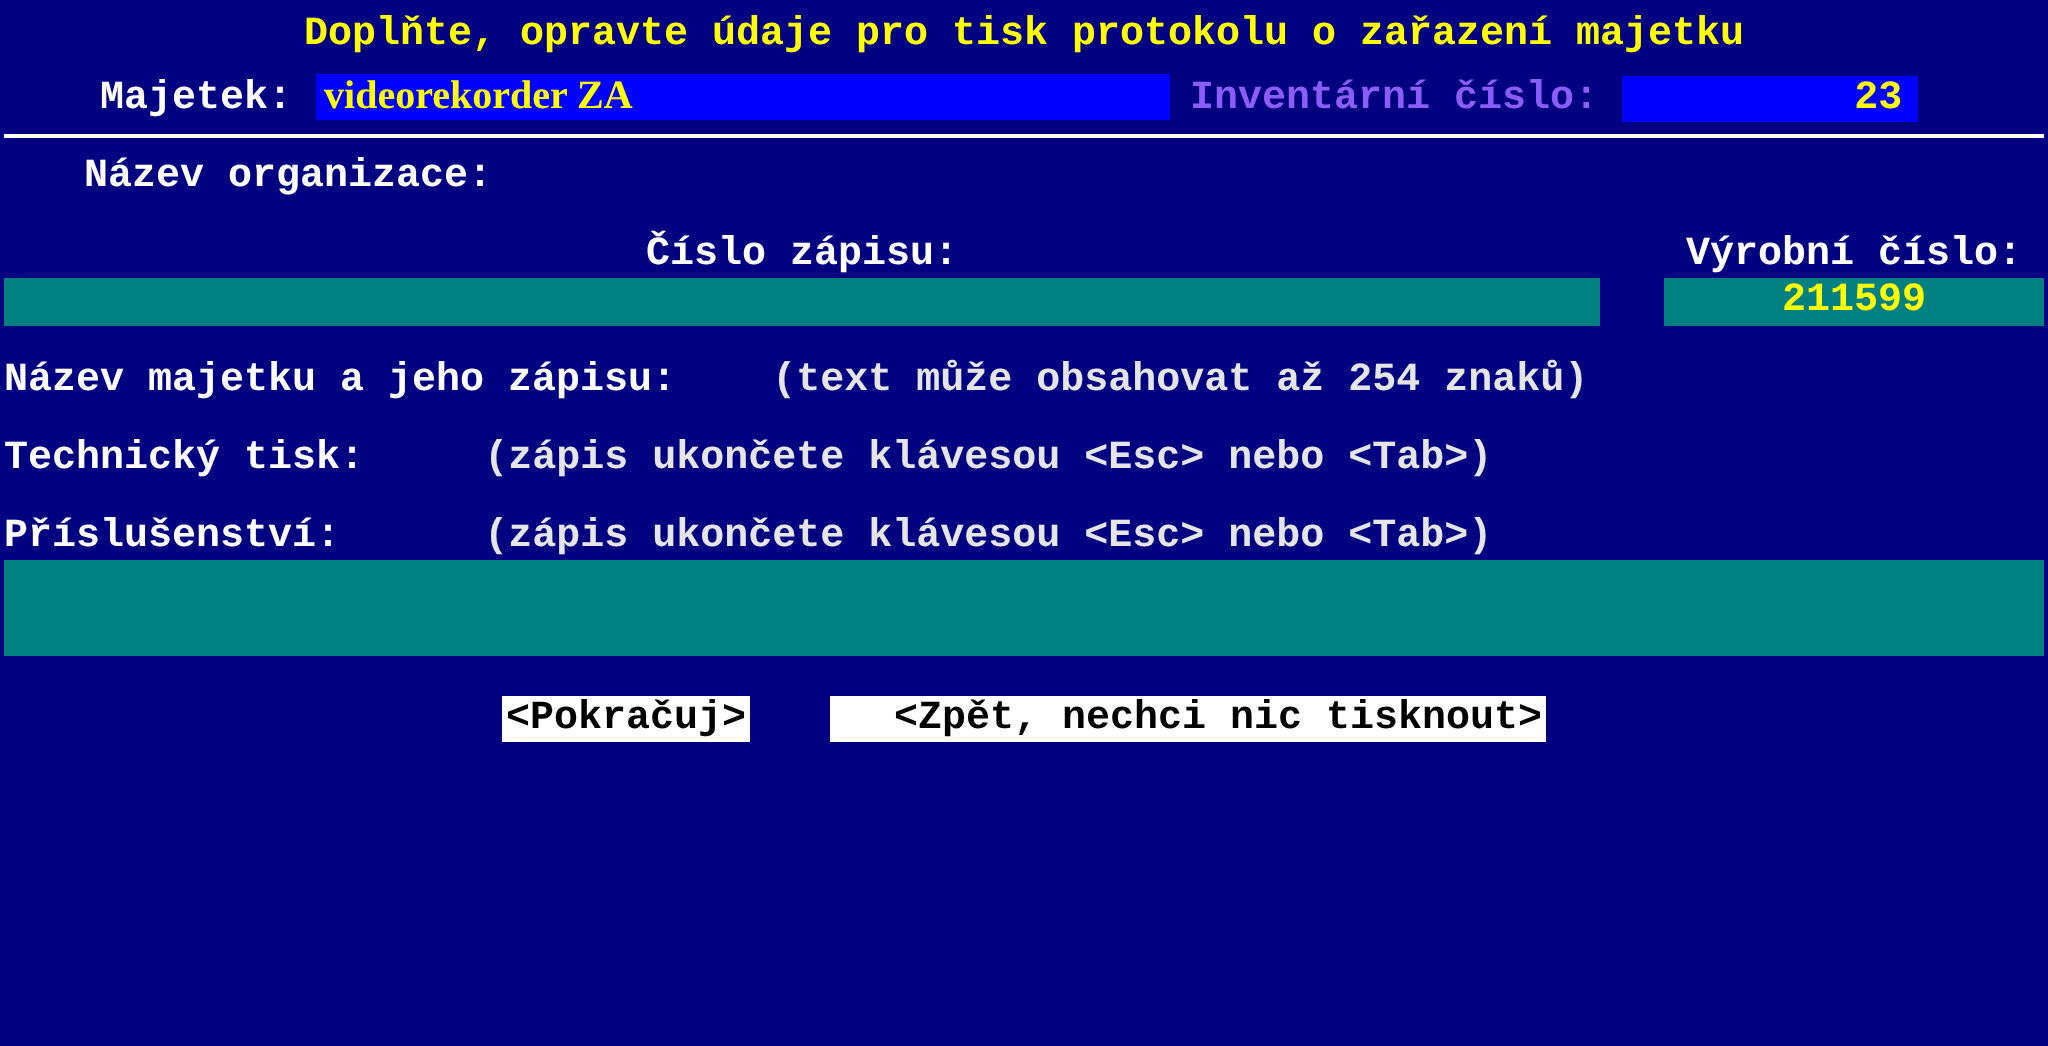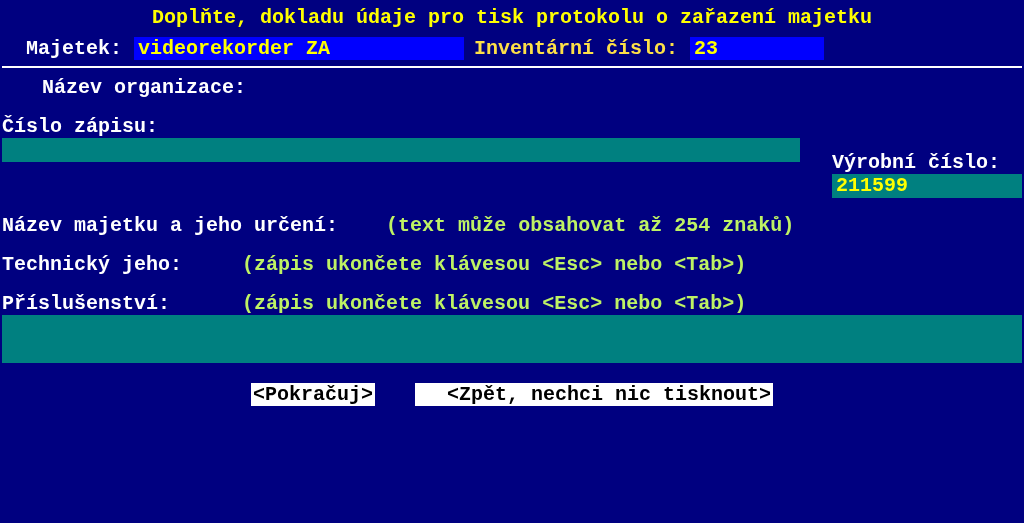--- a/index.html
+++ b/index.html
@@ -17,59 +17,59 @@
   .title {
     color: #ffff00;
     text-align: center;
     padding: 6px 0 4px 0;
   }
   .header-row {
     display: flex;
     padding: 4px 0 6px 0;
     align-items: baseline;
   }
-  .header-row .lbl-majetek { color: #ffffff; padding-left: 26px; }
-  .header-row .val-majetek { background: #0000ff; color: #ffff00; padding: 0 4px; width: 330px; display:inline-block; }
-  .header-row .lbl-inv { color: #fde047; padding-left: 10px; }
-  .header-row .val-inv { background: #0000ff; color: #ffff00; padding: 0 8px 0 4px; text-align: left; width: 134px; display:inline-block; }
+  .header-row .lbl-majetek { color: #ffffff; padding-left: 50px; }
+  .header-row .val-majetek { background: #0000ff; color: #ffff00; padding: 0 4px; width: 427px; display:inline-block;font-family:Liberation Serif, serif; }
+  .header-row .lbl-inv { color: #8b5cf6; padding-left: 10px; }
+  .header-row .val-inv { background: #0000ff; color: #ffff00; padding: 0 8px 0 4px; text-align: right; width: 148px; display:inline-block; }
   .divider {
     border-top: 2px solid #ffffff;
     margin: 0 2px 8px 2px;
   }
   .label-white { color: #ffffff; }
-  .hint { color: #bef264; }
+  .hint { color: #e5e5e5; }
   .teal-field {
     background: #008080;
     color: #ffff00;
     min-height: 24px;
     padding: 0 4px;
     line-height: 24px;
   }
   .teal-field.tall { min-height: 48px; }
   .row { margin-top: 2px; padding: 0 2px; margin-left: 40px; }
   .section { margin-top: 16px; padding: 0 2px; }
-  .cols { display: flex; gap: 32px; padding: 0 2px; margin-top: 16px; }
+  .cols { display: flex; gap: 32px; padding: 0 2px; margin-top: 16px; text-align: center; }
   .col { flex: 1; }
-  .col.narrow { flex: 0 0 190px; margin-top: 36px; }
+  .col.narrow { flex: 0 0 190px; }
   .buttons {
     text-align: center;
     margin-top: 20px;
   }
   .btn {
     background: #ffffff;
     color: #000000;
     padding: 0 2px;
     display: inline-block;
   }
   .btn + .btn { margin-left: 28px; padding-left: 32px; }
 </style>
 </head>
 <body>
 
-<div class="title">Doplňte, dokladu údaje pro tisk protokolu o zařazení majetku</div>
+<div class="title">Doplňte, opravte údaje pro tisk protokolu o zařazení majetku</div>
 
 <div class="header-row">
   <span class="lbl-majetek">Majetek:</span>
   <span>&nbsp;</span>
   <span class="val-majetek">videorekorder   ZA</span>
   <span class="lbl-inv">Inventární číslo:</span>
   <span>&nbsp;</span>
   <span class="val-inv">23</span>
 </div>
 
@@ -85,29 +85,29 @@
     <div class="teal-field"></div>
   </div>
   <div class="col narrow">
     <div class="label-white">Výrobní číslo:</div>
     <div class="teal-field">211599</div>
   </div>
 </div>
 
 <div class="section">
   <div>
-    <span class="label-white">Název majetku a jeho určení:</span>
+    <span class="label-white">Název majetku a jeho zápisu:</span>
     <span>&nbsp;&nbsp;</span>
     <span class="hint">(text může obsahovat až 254 znaků)</span>
   </div>
 </div>
 
 <div class="section">
   <div>
-    <span class="label-white">Technický jeho:</span>
+    <span class="label-white">Technický tisk:</span>
     <span>&nbsp;&nbsp;&nbsp;</span>
     <span class="hint">(zápis ukončete klávesou &lt;Esc&gt; nebo &lt;Tab&gt;)</span>
   </div>
 </div>
 
 <div class="section">
   <div>
     <span class="label-white">Příslušenství:</span>
     <span>&nbsp;&nbsp;&nbsp;&nbsp;</span>
     <span class="hint">(zápis ukončete klávesou &lt;Esc&gt; nebo &lt;Tab&gt;)</span>

